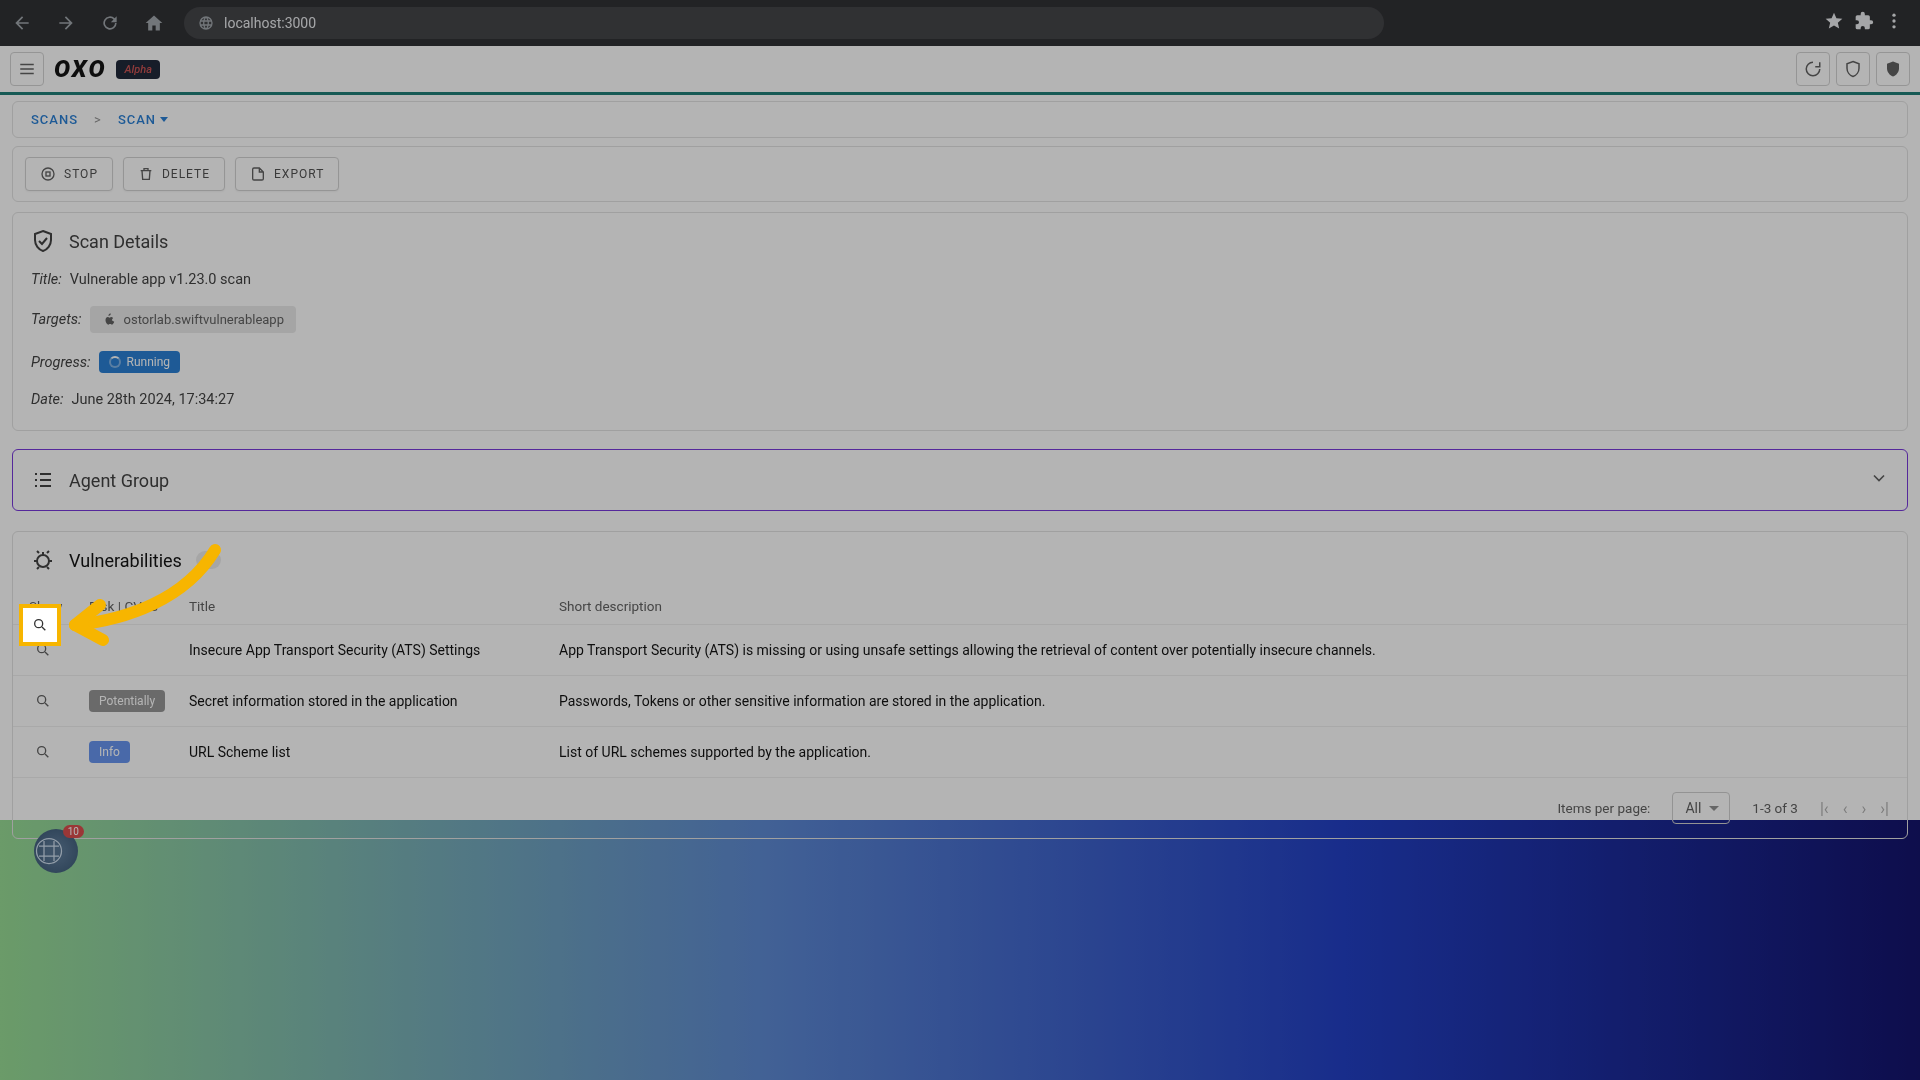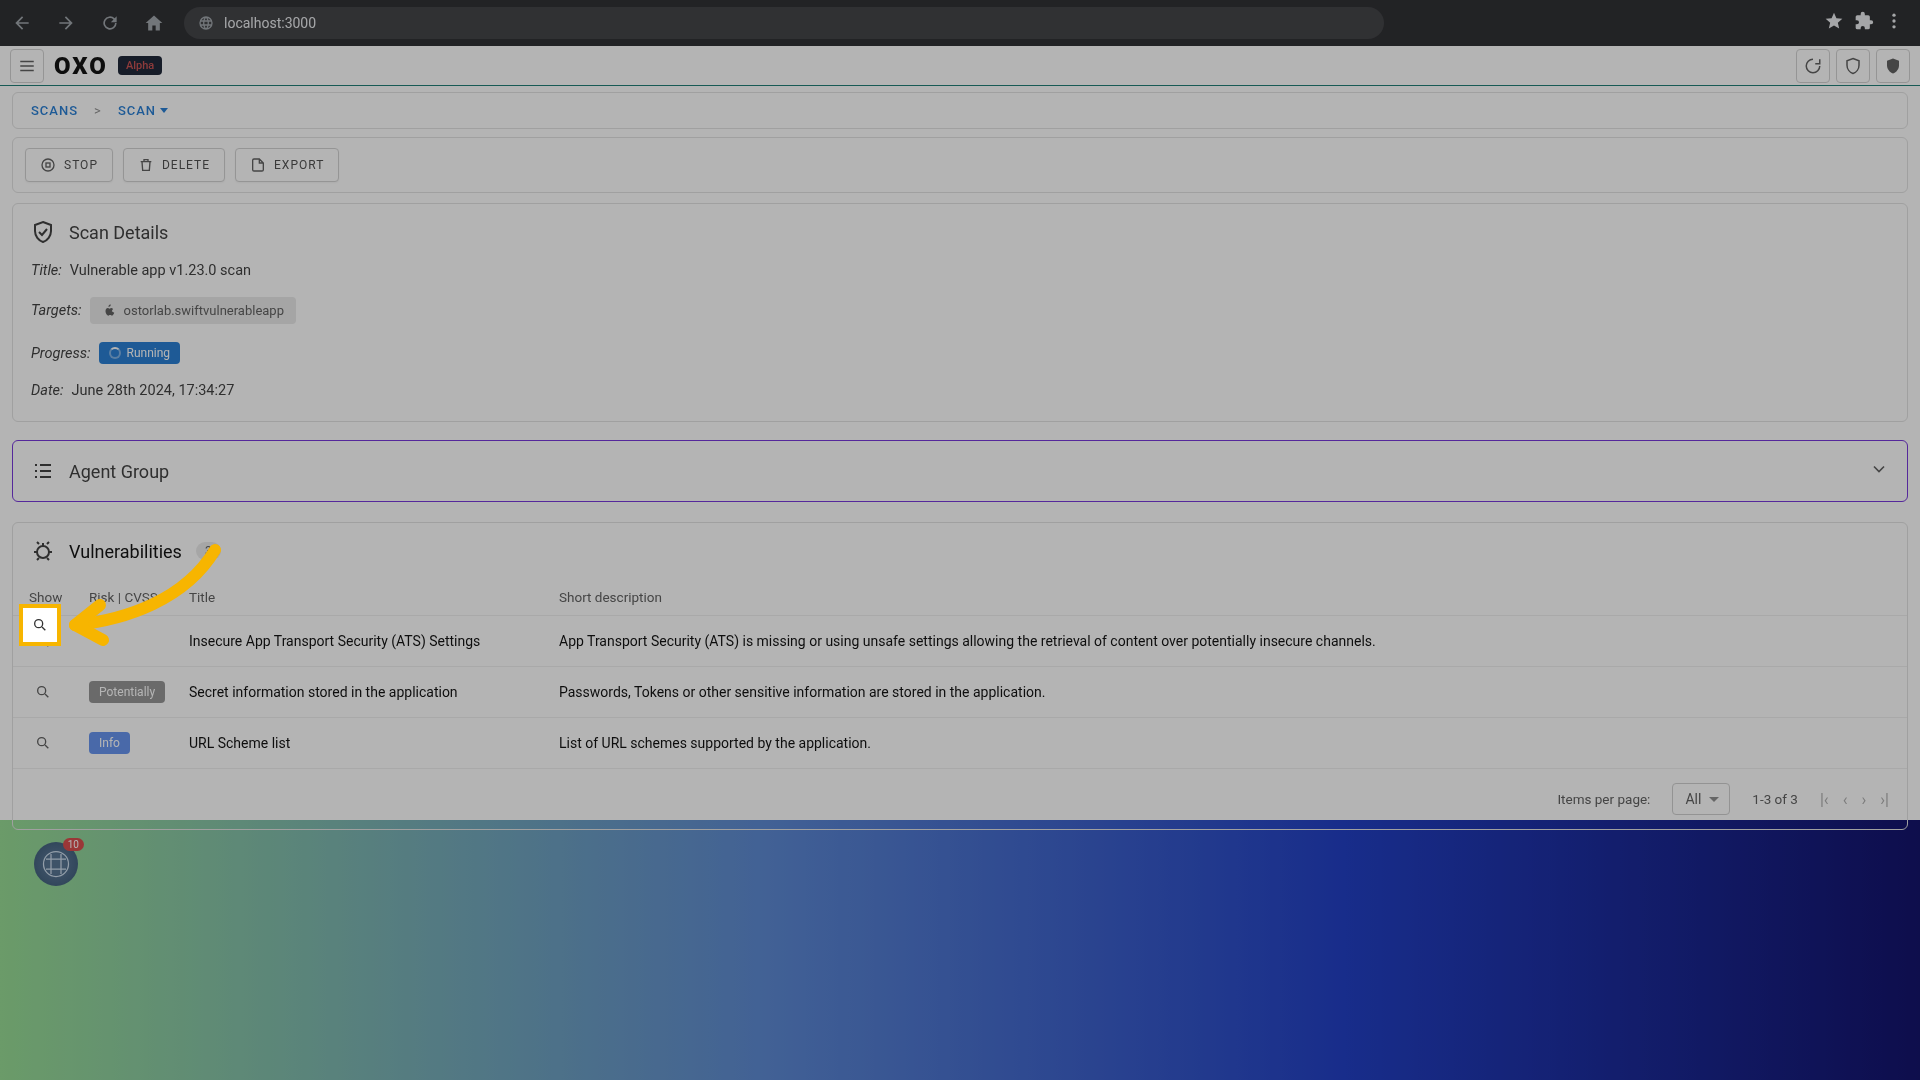--- a/index.html
+++ b/index.html
@@ -7,21 +7,21 @@
 
 .browser-chrome { background: #202124; height: 46px; display: flex; align-items: center; padding: 0 8px; gap: 16px; }
 .nav-btn { width: 28px; height: 28px; display: flex; align-items: center; justify-content: center; cursor: pointer; border-radius: 50%; }
 .nav-btn svg { fill: #9aa0a6; width: 20px; height: 20px; }
 .addr-bar { flex: 1; background: #35363a; border-radius: 20px; height: 32px; display: flex; align-items: center; padding: 0 14px; gap: 10px; max-width: 1200px; }
 .addr-bar svg { fill: #9aa0a6; width: 16px; height: 16px; }
 .addr-text { color: #e8eaed; font-size: 14px; }
 .browser-right { display: flex; gap: 10px; align-items: center; margin-left: auto; padding-right: 8px; }
 .browser-right span svg { fill: #e8eaed; width: 20px; height: 20px; }
 
-.app-header { height: 40px; border-bottom: 1px solid #0f766e; display: flex; align-items: center; padding: 0 10px; gap: 10px; }
+.app-header { height: 49px; border-bottom: 3px solid #0f766e; display: flex; align-items: center; padding: 0 10px; gap: 10px; font-style: italic; }
 .hamburger { width: 34px; height: 34px; border: 1px solid #d0d0d0; border-radius: 4px; display: flex; align-items: center; justify-content: center; cursor: pointer; }
 .logo { font-size: 24px; font-weight: 900; letter-spacing: 2px; }
 .alpha-badge { background: #0f172a; color: #c54545; font-size: 11px; padding: 3px 8px; border-radius: 4px; font-weight: 500; }
 .header-right { margin-left: auto; display: flex; gap: 6px; }
 .header-icon { width: 34px; height: 34px; border: 1px solid #d0d0d0; border-radius: 4px; display: flex; align-items: center; justify-content: center; cursor: pointer; }
 
 .content { padding: 0 12px; }
 
 .breadcrumb { border: 1px solid #e0e0e0; border-radius: 6px; padding: 10px 18px; margin-top: 6px; font-size: 13px; letter-spacing: 1px; display: flex; align-items: center; gap: 16px; }
 .breadcrumb a { color: #1976d2; text-decoration: none; cursor: pointer; font-weight: 500; }
@@ -64,21 +64,21 @@
 .risk-potentially { background: #8e8e8e; }
 .risk-info { background: #5b8def; }
 .row-hidden-risk { visibility: hidden; }
 
 .pagination { display: flex; justify-content: flex-end; align-items: center; gap: 22px; padding: 14px 18px; font-size: 13.5px; color: #555; }
 .per-page-select { border: 1px solid #ccc; border-radius: 4px; padding: 7px 28px 7px 12px; font-size: 14px; cursor: pointer; position: relative; display: inline-flex; align-items: center; }
 .per-page-select::after { content: ""; border-left: 5px solid transparent; border-right: 5px solid transparent; border-top: 5px solid #888; position: absolute; right: 10px; }
 .pager-btns { display: flex; gap: 14px; }
 .pager-btns span { cursor: pointer; color: #aaa; font-size: 16px; }
 
-.floating-badge { position: absolute; left: 34px; bottom: 194px; width: 44px; height: 44px; border-radius: 50%; background: radial-gradient(circle, #4a6a8a 30%, #2a4a6a 100%); display: flex; align-items: center; justify-content: center; color: #cde; font-size: 10px; }
+.floating-badge { position: absolute; left: 34px; bottom: 207px; width: 44px; height: 44px; border-radius: 50%; background: radial-gradient(circle, #4a6a8a 30%, #2a4a6a 100%); display: flex; align-items: center; color: #cde; font-size: 10px; }
 .float-count { position: absolute; top: -4px; right: -6px; background: #d84040; color: #fff; border-radius: 9px; font-size: 10px; padding: 1px 5px; }
 
 .overlay-dim { position: absolute; inset: 0; background: rgba(40,40,40,0.35); pointer-events: none; }
 .highlight-box { position: absolute; left: 19px; top: 604px; width: 42px; height: 42px; border: 4px solid #f7b500; background: #fff; pointer-events: none; display: flex; align-items: center; justify-content: center; }
 .highlight-box svg { width: 16px; height: 16px; stroke: #333; }
 .arrow-svg { position: absolute; left: 55px; top: 540px; pointer-events: none; }
 
 .bottom-gradient { position: absolute; bottom: 0; left: 0; right: 0; height: 260px; background: linear-gradient(90deg, #8fd98c 0%, #5080d0 40%, #1030c0 70%, #000060 100%); z-index: -1; }
 </style>
 </head>

